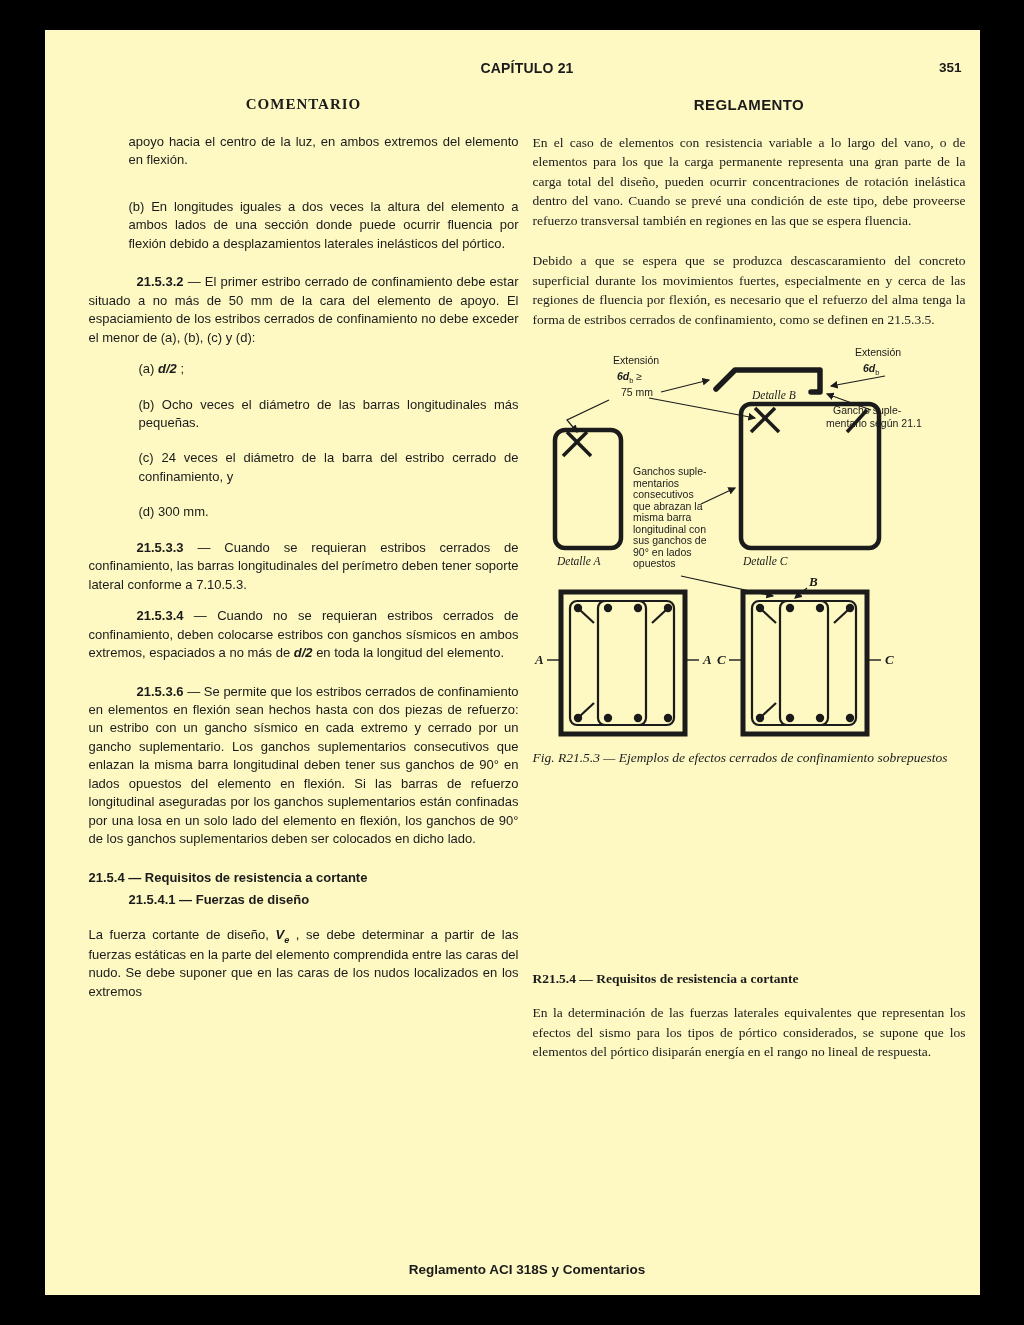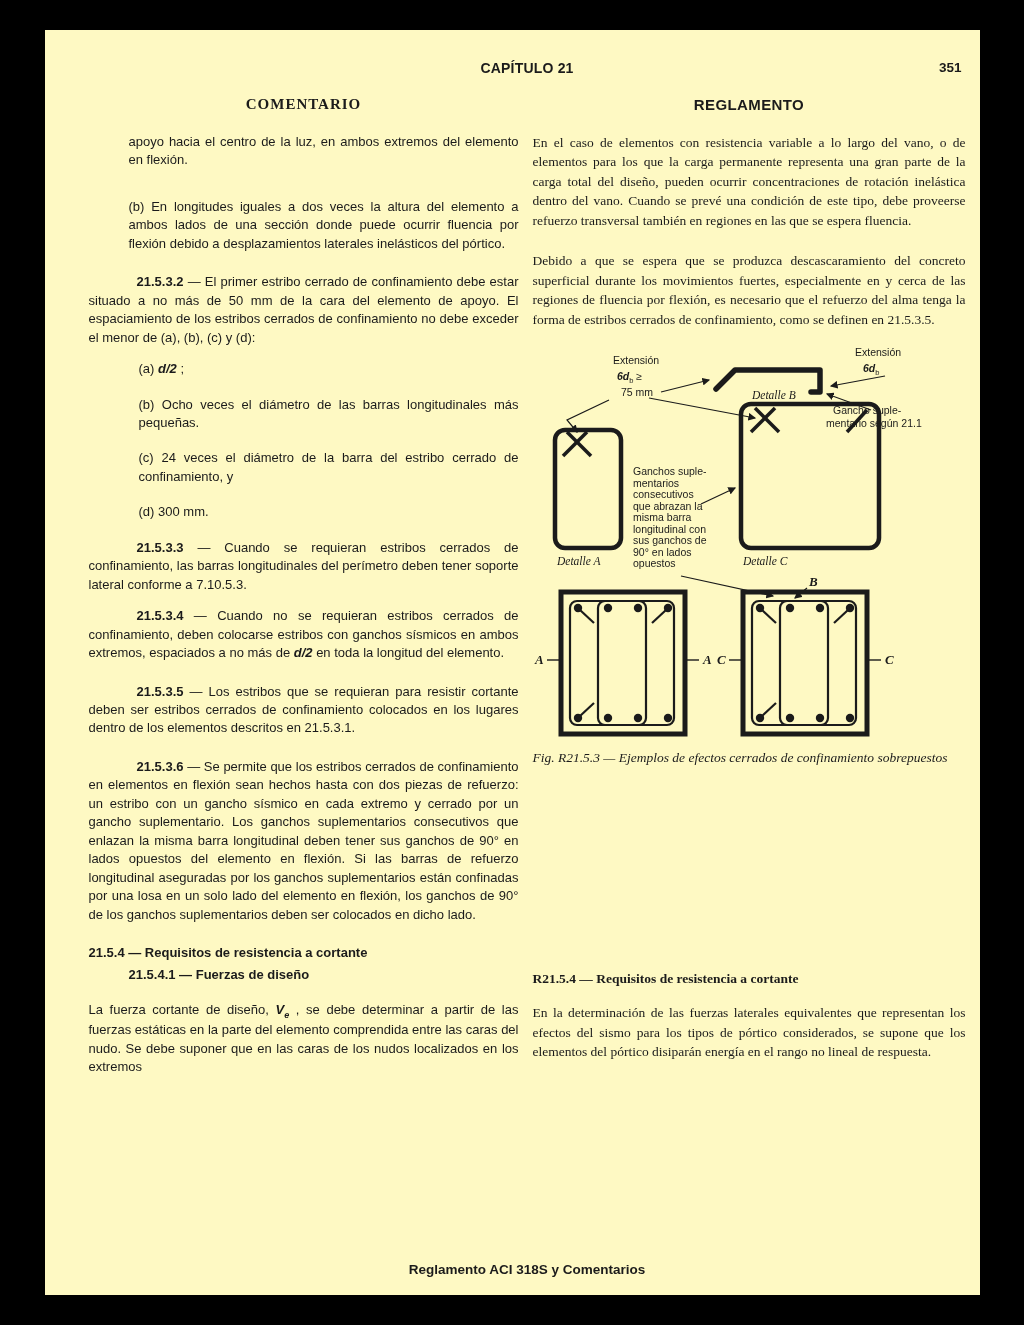--- a/index.html
+++ b/index.html
@@ -69,21 +69,20 @@
 
       <p class="blk item"><span>(a) </span><span class="bi">d/2</span><span> ;</span></p>
       <p class="blk item">(b) Ocho veces el diámetro de las barras longitudinales más pequeñas.</p>
       <p class="blk item">(c) 24 veces el diámetro de la barra del estribo cerrado de confinamiento, y</p>
       <p class="blk item">(d) 300 mm.</p>
 
       <p class="blk sec"><span class="b">21.5.3.3</span><span> — Cuando se requieran estribos cerrados de confinamiento, las barras longitudinales del perímetro deben tener soporte lateral conforme a 7.10.5.3.</span></p>
 
       <p class="blk sec"><span class="b">21.5.3.4</span><span> — Cuando no se requieran estribos cerrados de confinamiento, deben colocarse estribos con ganchos sísmicos en ambos extremos, espaciados a no más de </span><span class="bi">d/2</span><span> en toda la longitud del elemento.</span></p>
 
-      <p class="blk sec mt20"><span class="b">21.5.3.5</span><span> — Los estribos que se requieran para resistir cortante deben ser estribos cerrados de confinamiento colocados en los lugares dentro de los elementos descritos en 21.5.3.1.</span></p>
 
       <p class="blk sec mt20"><span class="b">21.5.3.6</span><span> — Se permite que los estribos cerrados de confinamiento en elementos en flexión sean hechos hasta con dos piezas de refuerzo: un estribo con un gancho sísmico en cada extremo y cerrado por un gancho suplementario. Los ganchos suplementarios consecutivos que enlazan la misma barra longitudinal deben tener sus ganchos de 90° en lados opuestos del elemento en flexión. Si las barras de refuerzo longitudinal aseguradas por los ganchos suplementarios están confinadas por una losa en un solo lado del elemento en flexión, los ganchos de 90° de los ganchos suplementarios deben ser colocados en dicho lado.</span></p>
 
       <p class="h-left">21.5.4 — Requisitos de resistencia a cortante</p>
       <p class="h-left2">21.5.4.1 — Fuerzas de diseño</p>
 
       <p class="blk"><span>La fuerza cortante de diseño, </span><span class="bi">V</span><sub class="bi">e</sub><span> , se debe determinar a partir de las fuerzas estáticas en la parte del elemento comprendida entre las caras del nudo. Se debe suponer que en las caras de los nudos localizados en los extremos</span></p>
     </div>
 
     <div class="col-right">

